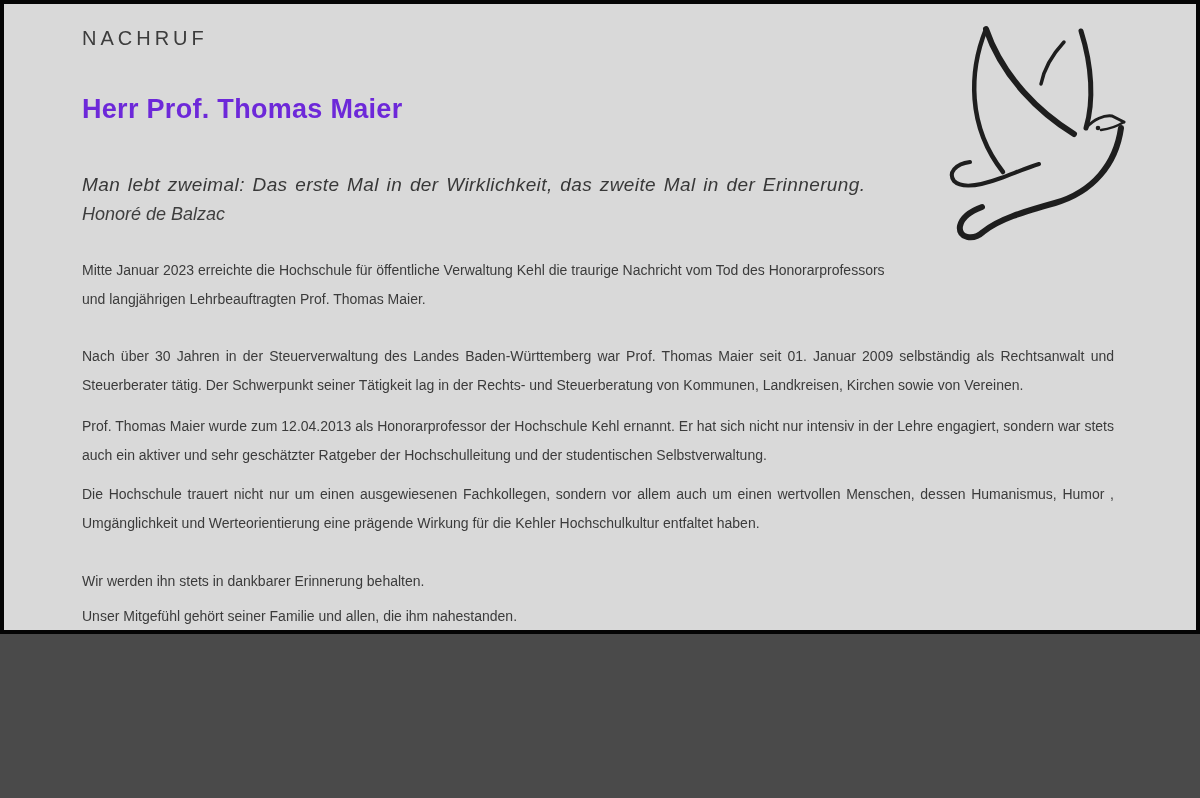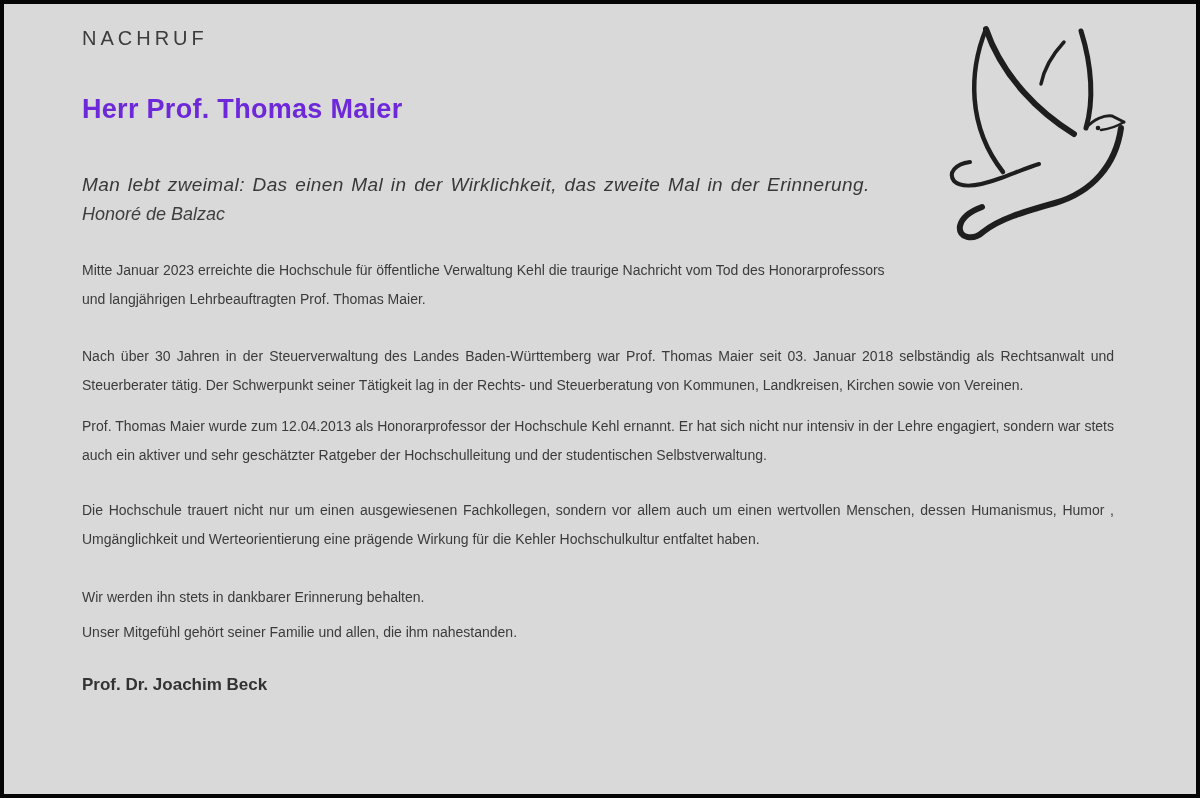--- a/index.html
+++ b/index.html
@@ -1,19 +1,19 @@
 <!DOCTYPE html>
 <html><head>
 <meta charset="utf-8">
 <style>
   html, body { margin: 0; padding: 0; background: #4a4a4a; }
   .page {
     position: relative;
     width: 1200px;
-    height: 798px;
+    height: 634px;
     box-sizing: border-box;
     background: #d9d9d9;
     border: 4px solid #050505;
     overflow: hidden;
     font-family: "Liberation Sans", sans-serif;
     color: #3a3a3a;
   }
   .content {
     position: absolute;
     left: 78px;
@@ -54,21 +54,21 @@
   }
   .para {
     font-size: 14px;
     line-height: 29px;
     color: #3b3b3b;
     margin: 0;
   }
   .p1 { margin-top: 30px; white-space: pre-line; }
   .p2 { margin-top: 28px; text-align: justify; }
   .p3 { margin-top: 12px;   text-align: justify; }
-  .p4 { margin-top: 26px; text-align: justify; }
+  .p4 { margin-top: 10px; text-align: justify; }
   .p5 { margin-top: 26px; white-space: pre-line; line-height: 35px; }
   .signature {
     margin-top: 20px;
     font-size: 17px;
     line-height: 29px;
     font-weight: bold;
     color: #333333;
   }
   .dove {
     position: absolute;
@@ -83,28 +83,28 @@
 <body>
 
 <div class="page">
 
   <div class="content">
 
     <div class="doc-label">NACHRUF</div>
 
     <div class="doc-title">Herr Prof. Thomas Maier</div>
 
-    <div class="quote">Man lebt zweimal: Das einen Mal in der Wirklichkeit, das zweite Mal in der Erinnerung.</div>
+    <div class="quote">Man lebt zweimal: Das erste Mal in der Wirklichkeit, das zweite Mal in der Erinnerung.</div>
 
     <div class="quote-author">Honoré de Balzac</div>
 
     <p class="para p1">Mitte Januar 2023 erreichte die Hochschule für öffentliche Verwaltung Kehl die traurige Nachricht vom Tod des Honorarprofessors
 und langjährigen Lehrbeauftragten Prof. Thomas Maier.</p>
 
-    <p class="para p2">Nach über 30 Jahren in der Steuerverwaltung des Landes Baden-Württemberg war Prof. Thomas Maier seit 03. Januar 2018 selbständig als Rechtsanwalt und Steuerberater tätig. Der Schwerpunkt seiner Tätigkeit lag in der Rechts- und Steuerberatung von Kommunen, Landkreisen, Kirchen sowie von Vereinen.</p>
+    <p class="para p2">Nach über 30 Jahren in der Steuerverwaltung des Landes Baden-Württemberg war Prof. Thomas Maier seit 01. Januar 2009 selbständig als Rechtsanwalt und Steuerberater tätig. Der Schwerpunkt seiner Tätigkeit lag in der Rechts- und Steuerberatung von Kommunen, Landkreisen, Kirchen sowie von Vereinen.</p>
 
     <p class="para p3">Prof. Thomas Maier wurde zum 12.04.2013 als Honorarprofessor der Hochschule Kehl ernannt. Er hat sich nicht nur intensiv in der Lehre engagiert, sondern war stets auch ein aktiver und sehr geschätzter Ratgeber der Hochschulleitung und der studentischen Selbstverwaltung.</p>
 
     <p class="para p4">Die Hochschule trauert nicht nur um einen ausgewiesenen Fachkollegen, sondern vor allem auch um einen wertvollen Menschen, dessen Humanismus, Humor , Umgänglichkeit und Werteorientierung eine prägende Wirkung für die Kehler Hochschulkultur entfaltet haben.</p>
 
     <p class="para p5">Wir werden ihn stets in dankbarer Erinnerung behalten.
 Unser Mitgefühl gehört seiner Familie und allen, die ihm nahestanden.</p>
 
     <div class="signature">
       <div>Prof. Dr. Joachim Beck</div>

